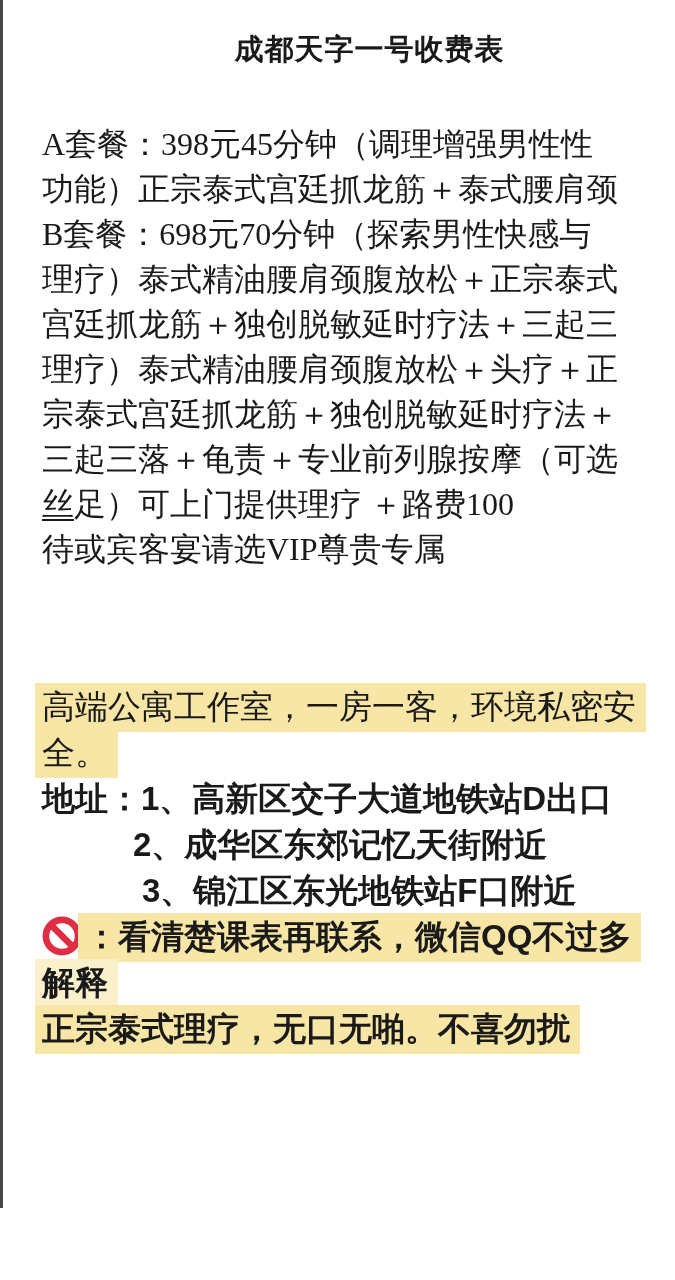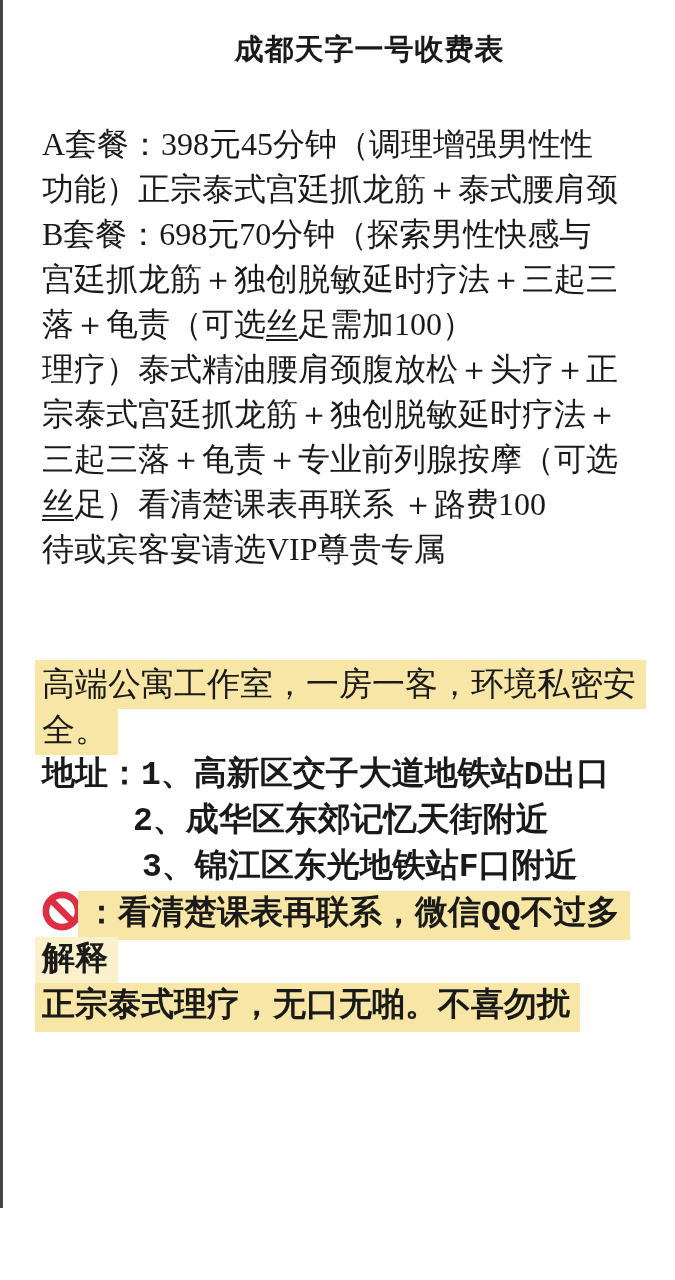--- a/index.html
+++ b/index.html
@@ -27,27 +27,27 @@
     white-space:nowrap;
   }
   .packages {
     margin-top:52px;
     font-size:32px;
     line-height:45px;
     white-space:nowrap;
     font-family:Liberation Serif, serif;
   }
   .bottom {
-    margin-top:89px;
+    margin-top:112px;
     font-size:33px;
     line-height:46px;
     white-space:nowrap;
   }
   .bline, .lline { height:inherit; }
-  .bold { font-weight:700;font-family:Liberation Mono, monospace; }
+  .bold { font-weight:700; }
   .u { text-decoration:underline; text-underline-offset:4px; text-decoration-thickness:2px; }
   .hl {
     background:var(--highlight,#f7e6a5);
     padding:5px 10px 7px 7px;
     margin-left:-7px;
   }
   .hl-light {
     background:var(--highlight-light,#faf0cb);
     padding:5px 10px 7px 7px;
     margin-left:-7px;
@@ -68,29 +68,27 @@
 
 <div class="page">
   <div class="edge"></div>
 
   <div class="title">成都天字一号收费表</div>
 
   <div class="packages">
     <div class="bline">A套餐：398元45分钟（调理增强男性性</div>
     <div class="bline">功能）正宗泰式宫廷抓龙筋＋泰式腰肩颈</div>
     <div class="bline">B套餐：698元70分钟（探索男性快感与</div>
+    <div class="bline">理疗）泰式精油腰肩颈腹放松＋正宗泰式</div>
     <div class="bline">宫廷抓龙筋＋独创脱敏延时疗法＋三起三</div>
-    <div class="bline">
-      <span>落＋龟责（可选</span><span class="u">丝</span><span>足需加100）</span>
-    </div>
     <div class="bline">理疗）泰式精油腰肩颈腹放松＋头疗＋正</div>
     <div class="bline">宗泰式宫廷抓龙筋＋独创脱敏延时疗法＋</div>
     <div class="bline">三起三落＋龟责＋专业前列腺按摩（可选</div>
     <div class="bline">
-      <span></span><span class="u">丝</span><span>足）看清楚课表再联系 ＋路费100</span>
+      <span></span><span class="u">丝</span><span>足）可上门提供理疗 ＋路费100</span>
     </div>
     <div class="bline">待或宾客宴请选VIP尊贵专属</div>
   </div>
 
   <div class="bottom">
     <div class="lline">
       <span class="hl">高端公寓工作室，一房一客，环境私密安</span>
     </div>
     <div class="lline">
       <span class="hl">全。</span>

